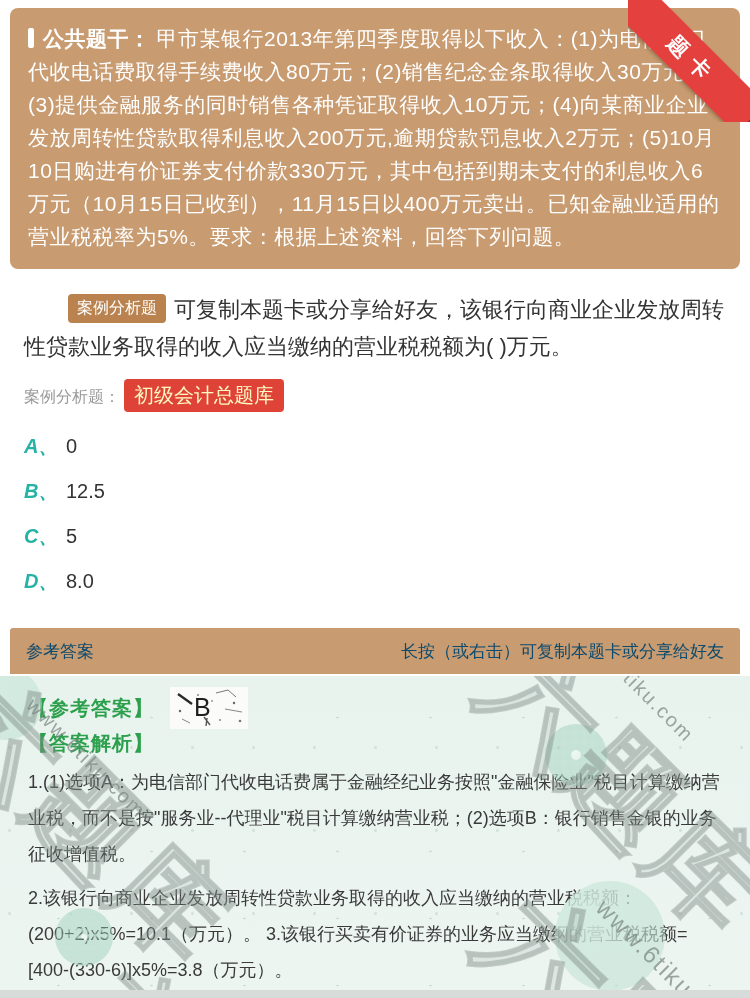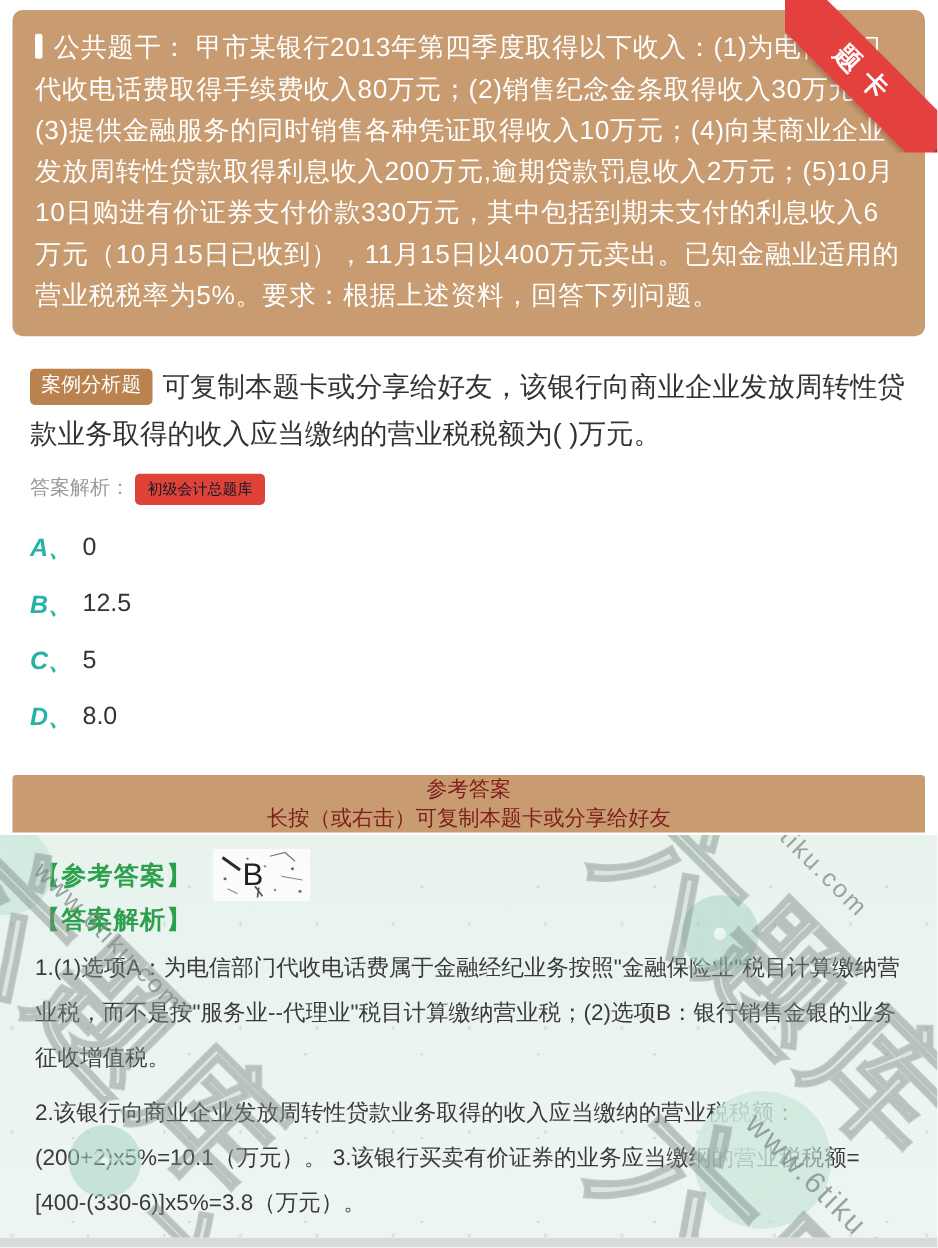--- a/index.html
+++ b/index.html
@@ -13,63 +13,63 @@
   
   .stem-card {
     margin:8px 10px 0; background:#c89b70; border-radius:8px;
     padding:14px 18px 16px; color:#ffffff;
     font-size:21px; line-height:33px; letter-spacing:0.5px;
   }
   .stem-bar {
     display:inline-block; width:6px; height:20px; background:#ffffff;
     border-radius:2px; margin-right:9px; vertical-align:-2px;
   }
-  .stem-title { font-weight:normal; margin-right:6px;text-align:center; }
+  .stem-title { font-weight:bold; margin-right:6px;text-align:center; }
 
   
   .ribbon-wrap {
     position:absolute; top:0; right:0; width:122px; height:122px;
     overflow:hidden; z-index:6; pointer-events:none;
   }
   .ribbon {
     position:absolute; top:36px; left:-40px; width:202px;
     transform:rotate(45deg);
     background:linear-gradient(90deg,#9c2523 0 14px,#e4403e 14px calc(100% - 14px),#9c2523 calc(100% - 14px));
     color:#fff; text-align:center; font-size:21px; font-weight:bold;
     letter-spacing:9px; text-indent:9px; padding:7px 0;
     box-shadow:0 2px 4px rgba(0,0,0,.25);
   }
 
   
   .question-block { margin:22px 24px 0; font-size:22px; line-height:37px; color:#333; }
   .type-badge {
     display:inline-block; background:#b9824e; color:#fff; font-size:16px;
     line-height:1; padding:6px 9px 7px; border-radius:4px;
-    vertical-align:4px; margin-right:8px;
+    vertical-align:4px; margin-right:8px;margin-left:44px;
   }
   .bank-row { margin:14px 24px 0; font-size:16px; color:#9a9a9a; }
   .bank-badge {
-    display:inline-block; background:#df4337; color:#0f172a; font-size:12px;
+    display:inline-block; background:#df4337; color:#fef9c3; font-size:20px;
     line-height:1; padding:6px 10px 7px; border-radius:4px; margin-left:4px;
   }
 
   
   .options { margin:12px 24px 0; list-style:none; }
   .option-row { height:45px; display:flex; align-items:center; cursor:pointer; }
   .opt-letter {
     color:#27b2a6; font-weight:bold; font-style:italic; font-size:20px;
     width:42px; flex:0 0 auto;
   }
   .opt-value { color:#333; font-size:20px; }
 
   
   .answer-bar {
     margin:24px 10px 0; background:#c89b70; border-radius:3px 3px 0 0;
     height:46px; display:flex; align-items:center; justify-content:space-between;
-    padding:0 16px; color:#7f1d1d; font-size:17px;flex-direction:column;
+    padding:0 16px; color:#0c4a6e; font-size:17px;
   }
 
   
   .answer-panel {
     position:relative; flex:1; overflow:hidden; margin-top:2px;
     background:
       radial-gradient(rgba(110,125,120,.22) 1px, transparent 1.6px),
       radial-gradient(rgba(110,125,120,.16) 1px, transparent 1.6px),
       linear-gradient(#e8f3ee,#edf5f1);
     background-size:93px 67px, 61px 83px, 100% 100%;
@@ -111,21 +111,21 @@
 
 <div class="stem-card">
   <span class="stem-bar"></span><span class="stem-title">公共题干：</span><span>甲市某银行2013年第四季度取得以下收入：(1)为电信部门代收电话费取得手续费收入80万元；(2)销售纪念金条取得收入30万元；(3)提供金融服务的同时销售各种凭证取得收入10万元；(4)向某商业企业发放周转性贷款取得利息收入200万元,逾期贷款罚息收入2万元；(5)10月10日购进有价证券支付价款330万元，其中包括到期未支付的利息收入6万元（10月15日已收到），11月15日以400万元卖出。已知金融业适用的营业税税率为5%。要求：根据上述资料，回答下列问题。</span>
 </div>
 
 <div class="question-block">
   <span class="type-badge">案例分析题</span><span>可复制本题卡或分享给好友，该银行向商业企业发放周转性贷款业务取得的收入应当缴纳的营业税税额为( )万元。</span>
 </div>
 
 <div class="bank-row">
-  <span>答案解析：</span><span class="bank-badge">初级会计总题库</span>
+  <span>案例分析题：</span><span class="bank-badge">初级会计总题库</span>
 </div>
 
 <ul class="options">
   <li class="option-row">
     <span class="opt-letter">A、</span>
     <span class="opt-value">0</span>
   </li>
   <li class="option-row">
     <span class="opt-letter">B、</span>
     <span class="opt-value">12.5</span>

